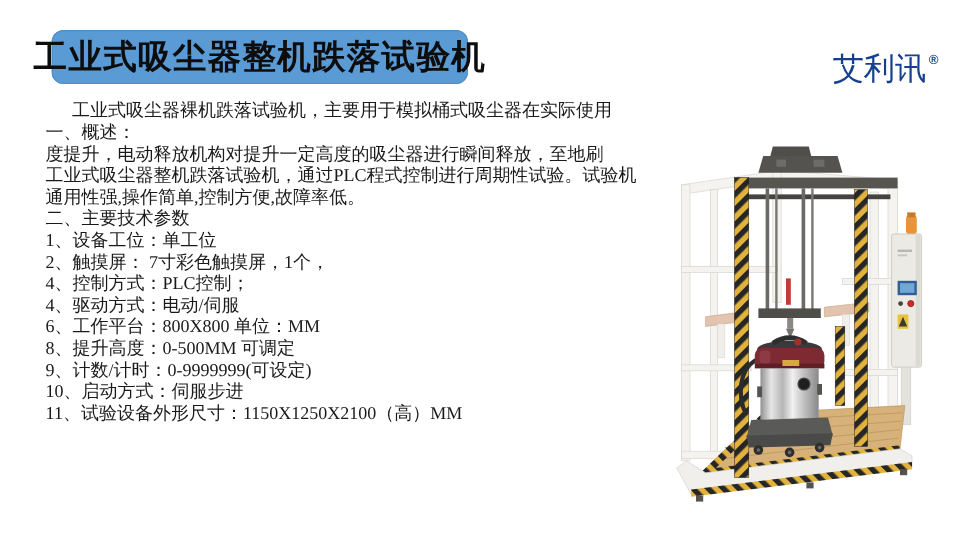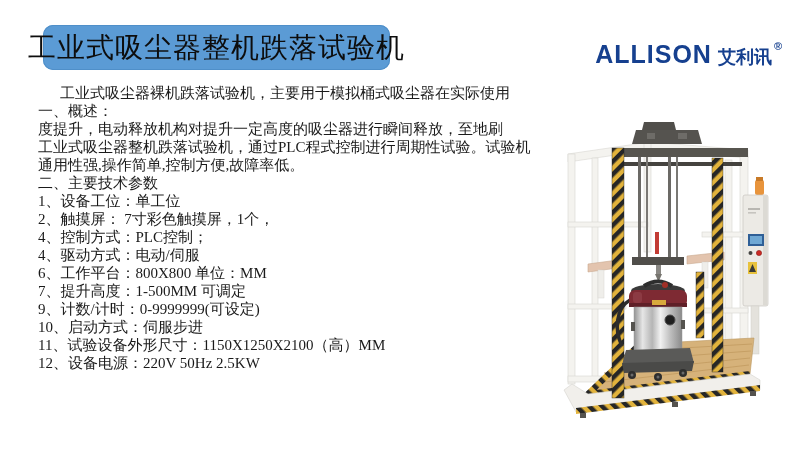--- a/index.html
+++ b/index.html
@@ -2,67 +2,65 @@
 <html><head>
 <meta charset="utf-8">
 <style>
   html,body{margin:0;padding:0;background:#ffffff;}
   .slide{position:relative;width:800px;height:450px;background:#ffffff;overflow:hidden;
          font-family:"Liberation Serif", serif;}
   
   .title-banner{position:absolute;left:43px;top:25px;width:347px;height:45px;
     background:#5b9bd5;border-radius:10px;display:flex;align-items:center;justify-content:center;
     box-shadow:inset 0 0 0 1px #4f8fc9;}
-  .title-banner .title-text{font-size:28px;font-weight:normal;color:#0d0d0d;letter-spacing:1px;white-space:nowrap;}
+  .title-banner .title-text{font-size:28px;font-weight:bold;color:#0d0d0d;letter-spacing:1px;white-space:nowrap;}
   .logo{position:absolute;top:40px;right:18px;display:flex;align-items:baseline;
     color:#16408f;font-family:"Liberation Sans", sans-serif;}
   .logo-latin{font-size:25px;font-weight:800;letter-spacing:1px;}
-  .logo-cjk{font-size:18px;font-weight:bold;margin-left:6px;}
+  .logo-cjk{font-size:26px;font-weight:normal;margin-left:6px;}
   .logo-reg{font-size:11px;font-weight:bold;position:relative;top:-13px;margin-left:2px;}
   
   .body-text{position:absolute;left:38px;top:84px;width:515px;
     font-size:15px;line-height:18px;color:#1a1a1a;}
   .line{height:18px;white-space:nowrap;}
   .line.first-indent{text-indent:22px;}
   
   .photo{position:absolute;left:552px;top:92px;width:246px;height:330px;}
   .photo svg{display:block;width:100%;height:100%;}
 </style>
 </head>
 <body>
 
 <div class="slide">
 
   <div class="title-banner">
     <span class="title-text">工业式吸尘器整机跌落试验机</span>
   </div>
 
   <div class="logo">
-    <span class="logo-latin">ALLISON</span>
     <span class="logo-cjk">艾利讯</span>
     <span class="logo-reg">®</span>
   </div>
 
   <div class="body-text">
     <div class="line first-indent">工业式吸尘器裸机跌落试验机，主要用于模拟桶式吸尘器在实际使用</div>
     <div class="line">一、概述：</div>
     <div class="line">度提升，电动释放机构对提升一定高度的吸尘器进行瞬间释放，至地刷</div>
     <div class="line">工业式吸尘器整机跌落试验机，通过PLC程式控制进行周期性试验。试验机</div>
     <div class="line">通用性强,操作简单,控制方便,故障率低。</div>
     <div class="line">二、主要技术参数</div>
     <div class="line">1、设备工位：单工位</div>
     <div class="line">2、触摸屏： 7寸彩色触摸屏，1个，</div>
     <div class="line">4、控制方式：PLC控制；</div>
     <div class="line">4、驱动方式：电动/伺服</div>
     <div class="line">6、工作平台：800X800 单位：MM</div>
-    <div class="line">7、提升高度：1-500MM  可调定</div>
+    <div class="line">8、提升高度：0-500MM  可调定</div>
     <div class="line">9、计数/计时：0-9999999(可设定)</div>
     <div class="line">10、启动方式：伺服步进</div>
     <div class="line">11、试验设备外形尺寸：1150X1250X2100（高）MM</div>
-    <div class="line">12、设备电源：220V  50Hz  2.5KW</div>
   </div>
 
   <div class="photo">
     <svg viewBox="0 0 246 330" xmlns="http://www.w3.org/2000/svg">
       <defs>
         <pattern id="hzv" patternUnits="userSpaceOnUse" width="9" height="9" patternTransform="rotate(45)">
           <rect width="9" height="9" fill="#e2b33c"></rect>
             <rect width="4.5" height="9" fill="#262626"></rect>
         </pattern>
         <pattern id="hzh" patternUnits="userSpaceOnUse" width="9" height="9" patternTransform="rotate(-45)">

